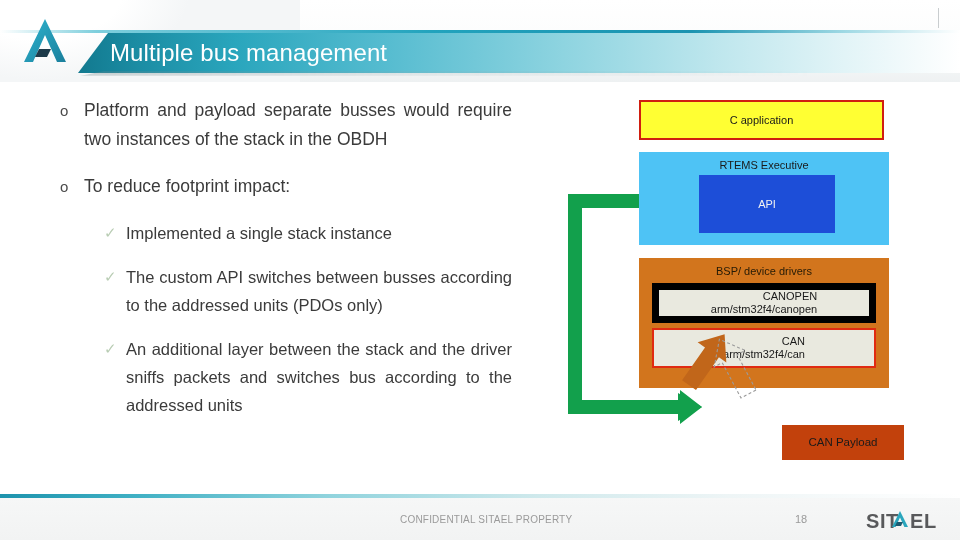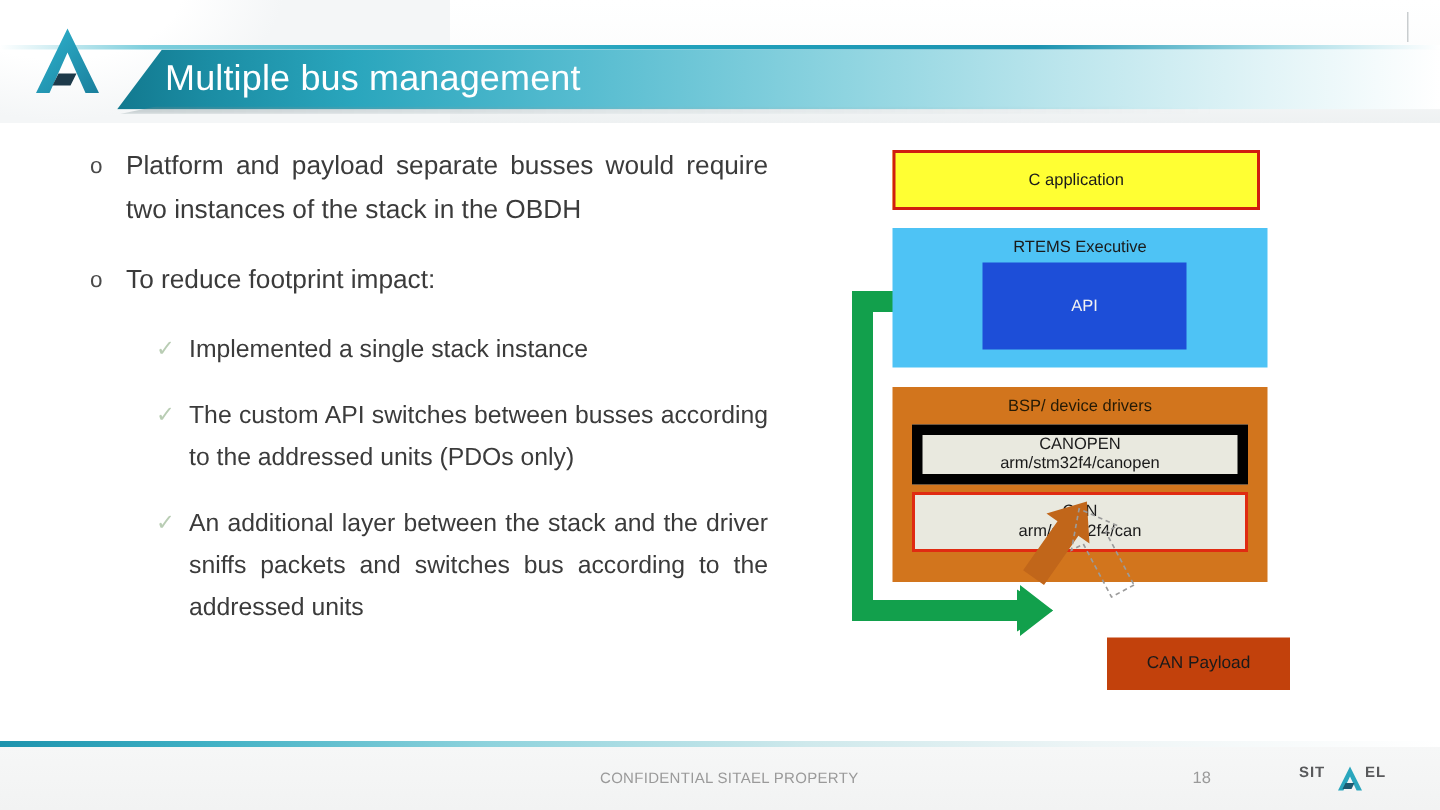--- a/index.html
+++ b/index.html
@@ -137,24 +137,25 @@
     position: absolute;
     left: 560px; top: 90px;
     width: 300px; height: 390px;
   }
   .dg-box {
     position: absolute;
     box-sizing: border-box;
     display: flex;
     align-items: center;
     justify-content: center;
-    text-align: center;
+    text-align: right;
     color: #1a1a1a;
     font-size: 11px;
     line-height: 13px;
+    margin-left: 44px;
   }
   .box-capp {
     left: 35px; top: 10px; width: 245px; height: 40px;
     background: #ffff33;
     border: 2px solid #d01e10;
   }
   .box-rtems {
     left: 35px; top: 62px; width: 250px; height: 93px;
     background: #4ec3f5;
     align-items: flex-start;
@@ -228,21 +229,21 @@
     color: #9a9a9a;
   }
   .footer-logo {
     position: absolute;
     left: 866px; top: 509px;
     width: 76px; height: 20px;
   }
   .footer-logo .word {
     position: absolute;
     left: 0; top: 1px;
-    font-size: 10px;
+    font-size: 20px;
     font-weight: bold;
     color: #58595b;
     letter-spacing: 0.6px;
   }
 </style>
 </head>
 <body>
 
 <div class="slide">
 

